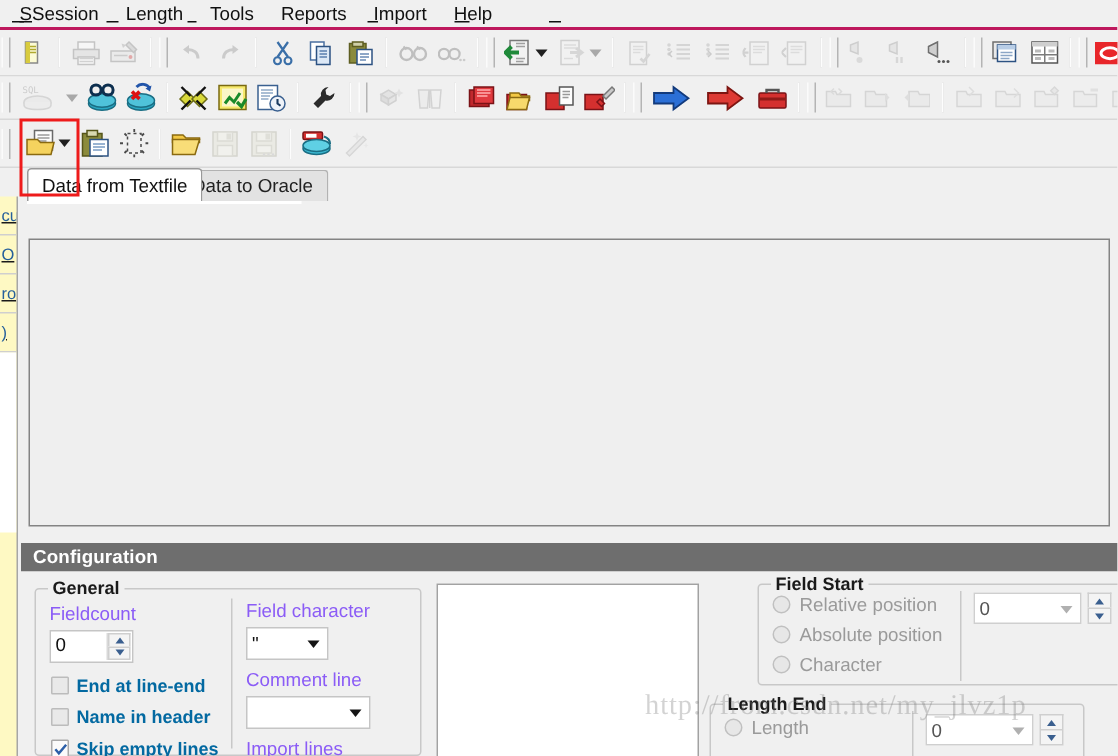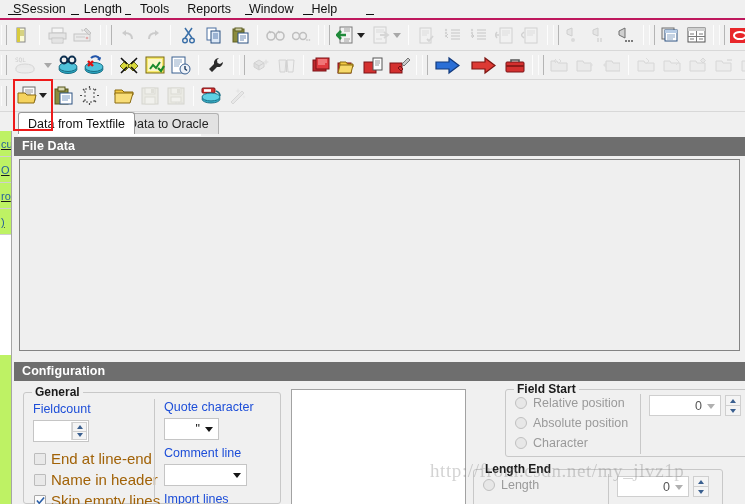--- a/index.html
+++ b/index.html
@@ -85,21 +85,21 @@
     border-bottom: none;
     border-radius: 3px 3px 0 0;
     white-space: nowrap;
   }
   .tab.active { left: 18px; background: #ffffff; border-color: #999; color: #111; z-index: 3; height: 23px;}
   .tab.inactive { left: 118px; background: #e2e2e2; border-color: #b2b2b2; color: #222; top: 1px; height: 21px; }
 
   
   .leftstrip {
     position: absolute; left: 0; top: 131px; width: 12px; height: 373px;
-    background: #bef264;
+    background: #fef9c3;
     border-right: 1px solid #a6a6a6;
     overflow: hidden;
     text-decoration: underline;
   }
   .leftstrip .lrow {
     height: 26px; border-bottom: 1px solid #cfcfcf;
     font-size: 11px; color: #26609b; line-height: 26px;
     padding-left: 1px; overflow: hidden; white-space: nowrap;
   }
   .leftstrip .lspacer { background:#ffffff; height:120px; }
@@ -128,34 +128,34 @@
 
   #config-group { left: 2px; top: 228px; width: 731px; height: 142px; }
   #config-body {
     position: absolute; left: 0; top: 19px; width: 731px; height: 123px;
     background: #f0f0f0;
   }
 
   
   .fs {
     position: absolute;
-    border: 1px solid #c8c8c8; border-radius: 3px; text-align: right;
+    border: 1px solid #c8c8c8; border-radius: 3px;
   }
   .fs-legend {
     position: absolute; top: -8px; left: 8px;
     background: #f0f0f0; padding: 0 3px;
     font-weight: bold; font-size: 12px; color: #1a1a1a;
     white-space: nowrap;
   }
 
   #fs-general { left: 9px; top: 11px; width: 258px; height: 112px; }
   #fs-fieldstart { left: 459px; top: 8px; width: 250px; height: 68px; margin-left: 32px; }
   #fs-fieldend { left: 459px; top: 88px; width: 250px; height: 44px; }
 
-  .fld-label { position: absolute; font-size: 12.5px; color: #1d4ed8; white-space: nowrap; }
+  .fld-label { position: absolute; font-size: 12.5px; color: #8b5cf6; white-space: nowrap; }
 
   .txtbox {
     position: absolute; background: #ffffff;
     border: 1px solid #c5c5c5;
     font-size: 12.5px; color: #111;
     padding: 1px 3px; line-height: 17px;
     overflow: hidden; white-space: nowrap;
   }
   .spin {
     position: absolute; width: 16px; top: 1px; bottom: 1px; right: 1px;
@@ -188,21 +188,21 @@
   .chk .bx {
     width: 12px; height: 12px; background: #fbfbfb;
     border: 1px solid #a9a9a9; border-radius: 1px;
     display: flex; align-items: center; justify-content: center;
     flex: 0 0 auto;
   }
   .chk .bx.unchecked { background: #e9e9e9; border-color: #bcbcbc; }
   .chk .bx .tick {
     width: 9px; height: 9px;
   }
-  .chk .lbl { font-size: 15px; color: #a16207; white-space: nowrap; }
+  .chk .lbl { font-size: 12px; color: #0369a1; white-space: nowrap; font-weight: bold; }
 
   .radio { position: absolute; display: flex; align-items: center; gap: 6px; }
   .radio .ro {
     width: 12px; height: 12px; border-radius: 50%;
     background: #e7e7e7; border: 1px solid #c0c0c0; flex: 0 0 auto;
   }
   .radio .lbl { font-size: 12.5px; color: #9a9a9a; white-space: nowrap; }
 
   .vline { position: absolute; width: 1px; background: #c8c8c8; }
 
@@ -223,21 +223,21 @@
 </head>
 <body>
 
 <div id="app">
 
   <div class="menubar">
     <div class="menu-item"><span class="mn">S</span><span style="margin-left:-7.5px; padding-left:7.5px;">Session</span></div>
     <div class="menu-item"><span>Length</span></div>
     <div class="menu-item"><span>Tools</span></div>
     <div class="menu-item"><span>Reports</span></div>
-    <div class="menu-item"><span>Window</span></div>
+    <div class="menu-item"><span>Import</span></div>
     <div class="menu-item"><span>Help</span></div>
   </div>
 
   <div style="position:absolute;left:8px;top:14px;width:8px;height:1px;background:#101010;"></div>
   <div style="position:absolute;left:71px;top:14px;width:8px;height:1px;background:#101010;"></div>
   <div style="position:absolute;left:125px;top:14px;width:6px;height:1px;background:#101010;"></div>
   <div style="position:absolute;left:245px;top:14px;width:7px;height:1px;background:#101010;"></div>
   <div style="position:absolute;left:303px;top:14px;width:10px;height:1px;background:#101010;"></div>
   <div style="position:absolute;left:366px;top:14px;width:8px;height:1px;background:#101010;"></div>
 
@@ -704,21 +704,20 @@
     <div class="lrow">cu</div>
     <div class="lrow">O</div>
     <div class="lrow">ro</div>
     <div class="lrow">)</div>
     <div class="lspacer"></div>
   </div>
 
   <div class="content">
 
     <div class="group" id="filedata-group">
-      <div class="group-header">File Data</div>
       <div id="filedata-box"></div>
     </div>
 
     <div class="group" id="config-group">
       <div class="group-header">Configuration</div>
       <div id="config-body">
 
         <div class="fs" id="fs-general">
           <div class="fs-legend">General</div>
 
@@ -747,21 +746,21 @@
             <span class="bx">
               <svg class="tick" viewBox="0 0 10 10">
                   <path d="M1 5l2.6 3L9 1.6" stroke="#2b5fa8" stroke-width="1.8" fill="none"></path>
                 </svg>
             </span>
             <span class="lbl">Skip empty lines</span>
           </div>
 
           <div class="vline" style="left:130px; top:6px; height:100px;"></div>
 
-          <div class="fld-label" style="left:140px; top:7px;">Quote character</div>
+          <div class="fld-label" style="left:140px; top:7px;">Field character</div>
           <div class="combo" style="left:140px; top:25px; width:55px; height:22px;">
             <span>"</span>
             <span class="cb-arrow"></span>
           </div>
 
           <div class="fld-label" style="left:140px; top:53px;">Comment line</div>
           <div class="combo" style="left:140px; top:71px; width:83px; height:22px;">
             <span></span>
             <span class="cb-arrow"></span>
           </div>

